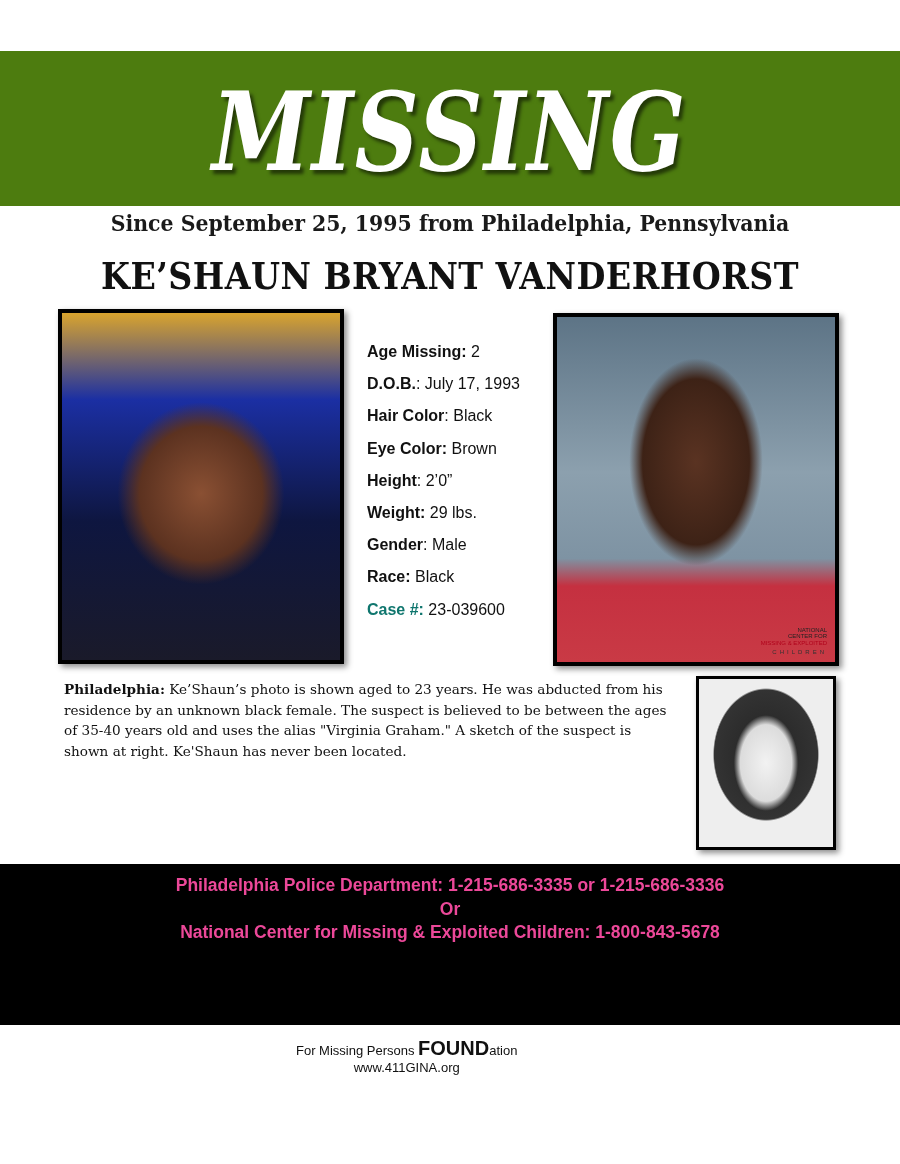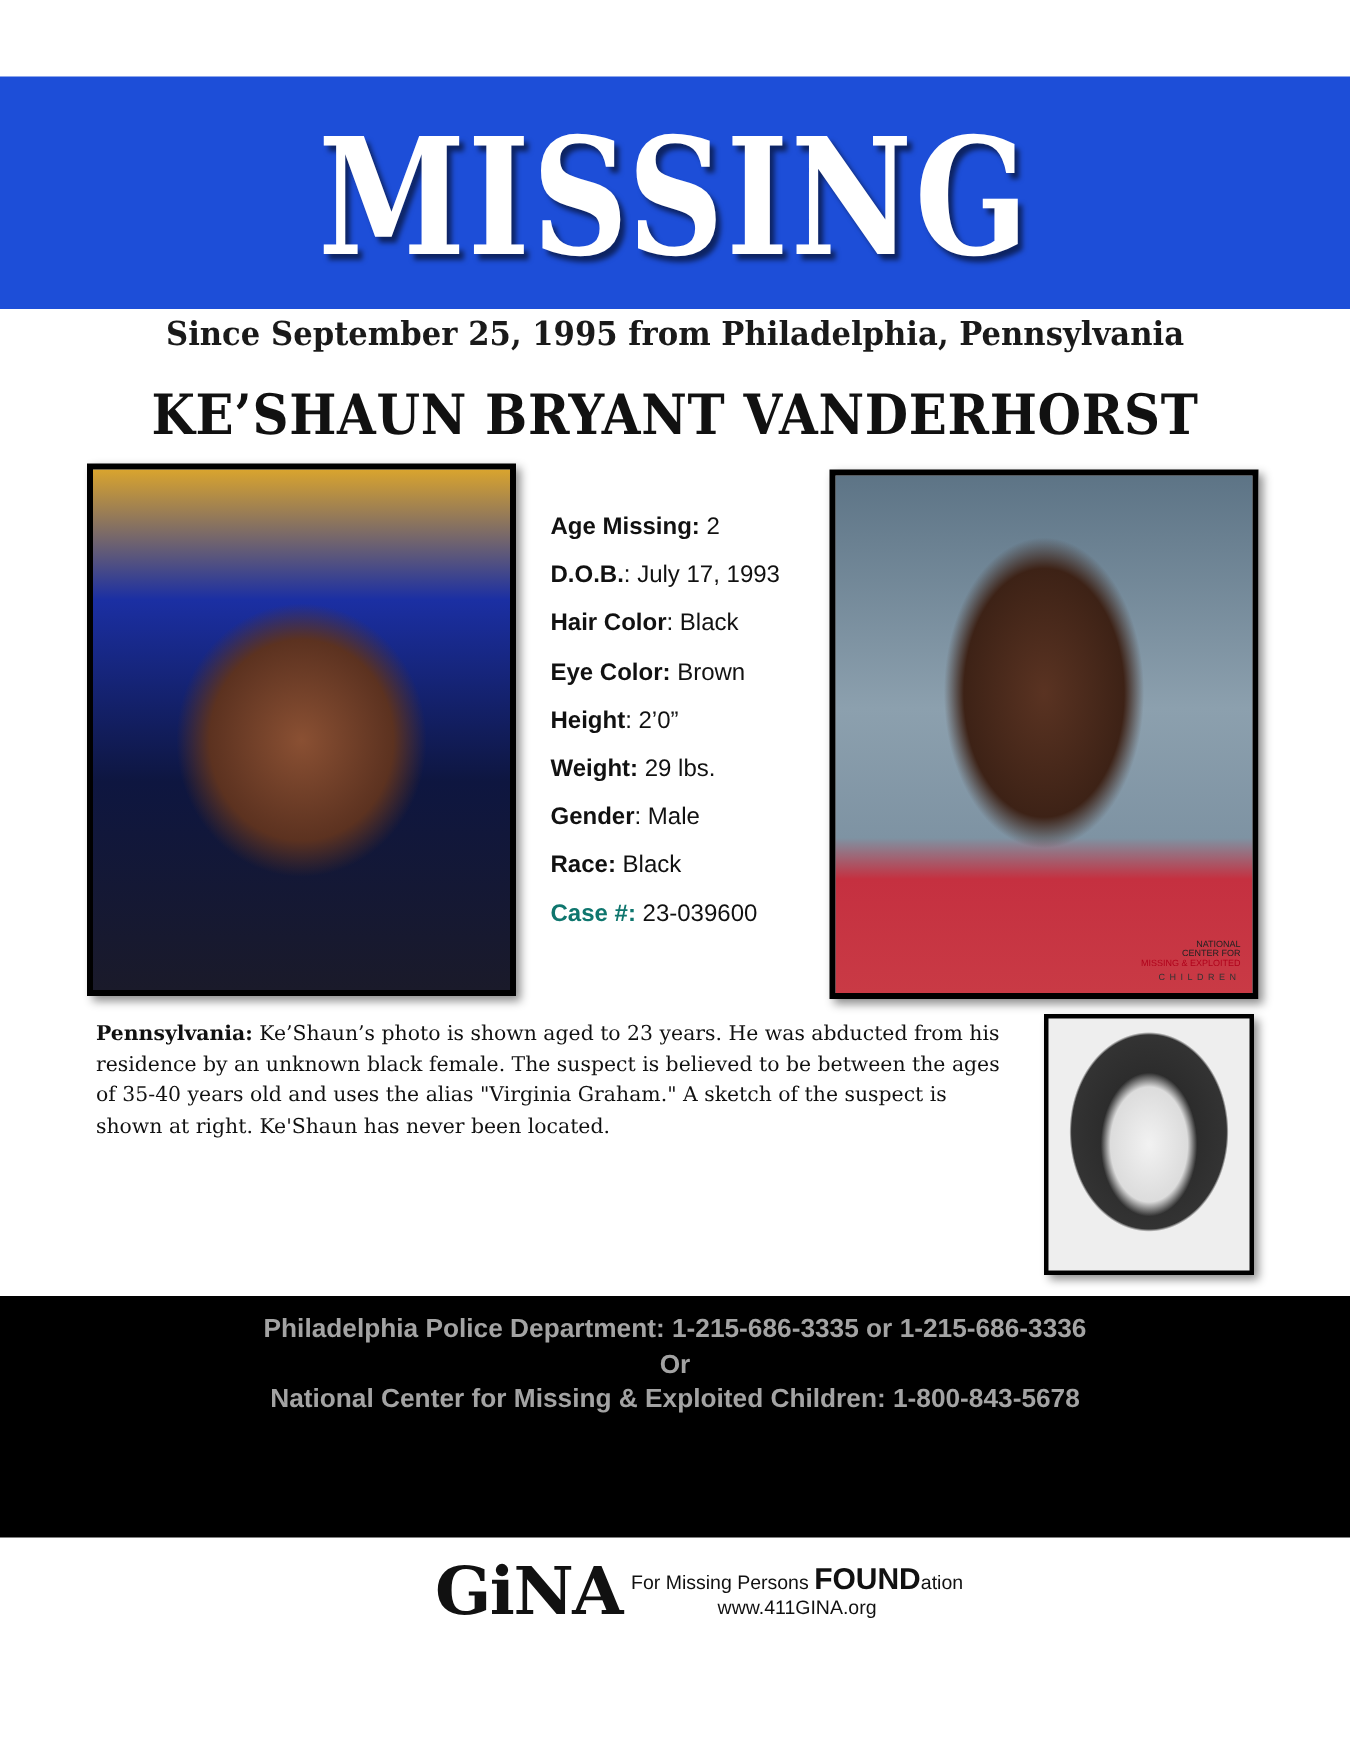--- a/index.html
+++ b/index.html
@@ -1,35 +1,35 @@
 <!DOCTYPE html>
 <html><head>
 <meta charset="utf-8">
 <style>
   html, body { margin: 0; padding: 0; background: #ffffff; }
   body { width: 900px; height: 1164px; position: relative; overflow: hidden; font-family: "Liberation Sans", sans-serif; }
-  .banner { position: absolute; left: 0; top: 51px; width: 900px; height: 155px; background: #1d4ed8; display: flex; align-items: center; justify-content: center; }
+  .banner { position: absolute; left: 0; top: 51px; width: 900px; height: 155px; background: #4d7c0f; display: flex; align-items: center; justify-content: center; font-style: italic; }
   .banner-title { font-family: "DejaVu Serif", serif; font-weight: bold; font-size: 108px; color: #ffffff; letter-spacing: 2px; text-shadow: 4px 4px 4px rgba(0,0,0,0.55); transform: scaleX(0.82); line-height: 1; margin-top: 6px; }
   .since { position: absolute; top: 210px; left: 0; width: 900px; text-align: center; font-family: "DejaVu Serif", serif; font-weight: bold; font-size: 22px; color: #1a1a1a; transform: scaleX(0.93); }
   .name { position: absolute; top: 254px; left: 0; width: 900px; text-align: center; font-family: "DejaVu Serif", serif; font-weight: bold; font-size: 37px; color: #111; letter-spacing: 0.5px; transform: scaleX(0.9); }
   .photo { position: absolute; border: 4px solid #000; box-shadow: 3px 3px 6px rgba(0,0,0,0.45); overflow: hidden; }
   .photo-child { left: 58px; top: 309px; width: 278px; height: 347px; background: radial-gradient(ellipse 40% 35% at 50% 52%, #8a5033 0%, #5c3220 55%, transparent 75%), linear-gradient(180deg, #d9a42e 0%, #1b2fa3 25%, #0e1640 60%, #1a1a2a 100%); }
   .photo-aged { left: 553px; top: 313px; width: 278px; height: 345px; background: radial-gradient(ellipse 32% 40% at 50% 42%, #5a3322 0%, #3d2216 60%, transparent 75%), linear-gradient(180deg, #5d7486 0%, #8ca0ae 45%, #7e93a3 70%, #c53040 78%, #c93a45 100%); }
   .photo-sketch { left: 696px; top: 676px; width: 134px; height: 168px; border-width: 3px; background: radial-gradient(ellipse 32% 38% at 50% 50%, #f2f2f2 0%, #dcdcdc 60%, transparent 75%), radial-gradient(ellipse 55% 55% at 50% 45%, #222 0%, #333 70%, #eee 72%); }
   .ncmec-logo { position: absolute; right: 8px; bottom: 6px; font-size: 6px; color: #222; text-align: right; line-height: 1.1; }
   .ncmec-logo .children { letter-spacing: 3px; color: #333; margin-top: 3px; }
   .details { position: absolute; left: 367px; top: 340px; }
   .detail-row { font-size: 16px; color: #111; height: 32.2px; line-height: 24px; white-space: nowrap; }
   .detail-label { font-weight: bold; }
   .detail-label.red { color: #0f766e; }
   .circ { position: absolute; left: 64px; top: 679px; width: 610px; font-family: "DejaVu Serif", serif; font-size: 13.6px; line-height: 20.5px; color: #111; }
   .circ-label { font-weight: bold; }
   .contact { position: absolute; left: 0; top: 864px; width: 900px; height: 161px; background: #000; text-align: center; }
   .contact-title { color: #ee0000; font-weight: bold; font-size: 17px; margin-top: 24px; }
-  .contact-line { color: #a3a3a3; font-weight: bold; font-size: 17.5px; line-height: 23.5px; }
+  .contact-line { color: #ec4899; font-weight: bold; font-size: 17.5px; line-height: 23.5px; }
   .contact-first { margin-top: 10px; }
   .footer { position: absolute; top: 1040px; left: 290px; display: flex; align-items: center; }
   .gina-logo { font-family: "DejaVu Serif", serif; font-weight: bold; font-size: 44px; color: #111; letter-spacing: -1px; line-height: 1; }
   .gina-text { margin-left: 6px; text-align: center; font-size: 13px; color: #111; line-height: 17px; }
   .gina-text .found { font-weight: bold; font-size: 20px; }
   .gina-url { font-weight: normal; }
 </style>
 </head>
 <body>
 
@@ -56,29 +56,28 @@
   <div class="detail-row"><span class="detail-label">D.O.B.</span><span>: July 17, 1993</span></div>
   <div class="detail-row"><span class="detail-label">Hair Color</span><span>:  Black</span></div>
   <div class="detail-row"><span class="detail-label">Eye Color:</span><span>  Brown</span></div>
   <div class="detail-row"><span class="detail-label">Height</span><span>:  2’0”</span></div>
   <div class="detail-row"><span class="detail-label">Weight:</span><span>  29 lbs.</span></div>
   <div class="detail-row"><span class="detail-label">Gender</span><span>:  Male</span></div>
   <div class="detail-row"><span class="detail-label">Race:</span><span>  Black</span></div>
   <div class="detail-row"><span class="detail-label red">Case #:</span><span>  23-039600</span></div>
 </div>
 
-<div class="circ"><span class="circ-label">Pennsylvania:</span><span>  Ke’Shaun’s photo is shown aged to 23 years.  He was abducted from his residence by an unknown black female. The suspect is believed to be between the ages of 35-40 years old and uses the alias "Virginia Graham." A sketch of the suspect is shown at right. Ke'Shaun has never been located.</span></div>
+<div class="circ"><span class="circ-label">Philadelphia:</span><span>  Ke’Shaun’s photo is shown aged to 23 years.  He was abducted from his residence by an unknown black female. The suspect is believed to be between the ages of 35-40 years old and uses the alias "Virginia Graham." A sketch of the suspect is shown at right. Ke'Shaun has never been located.</span></div>
 
 <div class="photo photo-sketch"></div>
 
 <div class="contact">
   <div class="contact-line contact-first">Philadelphia Police Department: 1-215-686-3335 or 1-215-686-3336</div>
   <div class="contact-line">Or</div>
   <div class="contact-line">National Center for Missing &amp; Exploited Children:  1-800-843-5678</div>
 </div>
 
 <div class="footer">
-  <div class="gina-logo">GiNA</div>
   <div class="gina-text">
     <div><span>For Missing Persons </span><span class="found">FOUND</span><span>ation</span></div>
     <div class="gina-url">www.411GINA.org</div>
   </div>
 </div>
 
 </body></html>

